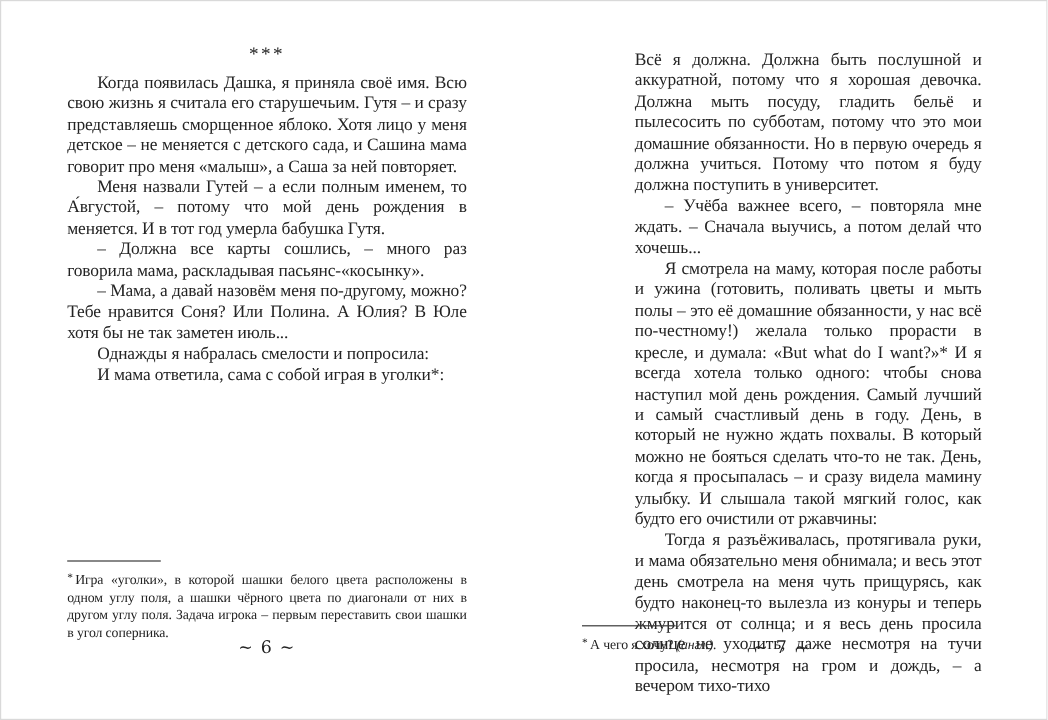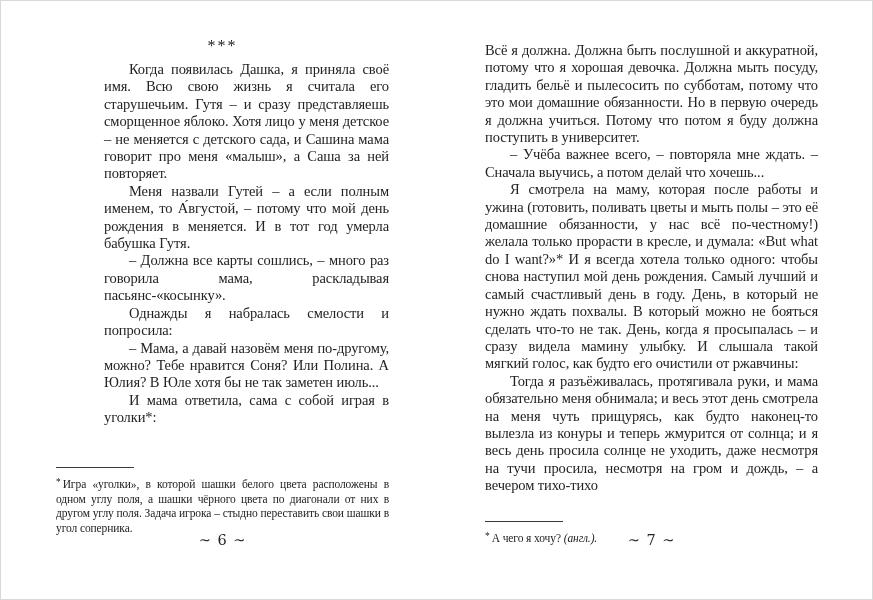--- a/index.html
+++ b/index.html
@@ -31,22 +31,22 @@
     letter-spacing: 2px;
   }
   .body-text p {
     margin: 0;
     text-indent: 25px;
     text-align: justify;
     font-size: 14.5px;
     line-height: 17.4px;
     letter-spacing: -0.1px;
   }
-  .page-left  .body-text { margin-top: 4px; margin-left: 48px;  }
-  .page-right .body-text { margin-top: 41px; }
+  .page-left  .body-text { margin-top: 4px;  }
+  .page-right .body-text { margin-top: 41px; margin-left: 44px; }
   .body-text p.no-indent { text-indent: 0; }
 
   .footnote-block {
     position: absolute;
     left: 0;
     width: 100%;
     font-size: 11.5px;
     line-height: 14.6px;
     text-align: justify;
     letter-spacing: -0.1px;
@@ -83,29 +83,29 @@
 
 <div class="book">
 
   <div class="page page-left">
     <div class="section-marker">***</div>
 
     <div class="body-text">
       <p>Когда появилась Дашка, я приняла своё имя. Всю свою жизнь я считала его старушечьим. Гутя – и сразу представляешь сморщенное яблоко. Хотя лицо у меня детское – не меняется с детского сада, и Сашина мама говорит про меня «малыш», а Саша за ней повторяет.</p>
       <p>Меня назвали Гутей – а если полным именем, то А́вгустой, – потому что мой день рождения в меняется. И в тот год умерла бабушка Гутя.</p>
       <p>– Должна все карты сошлись, – много раз говорила мама, раскладывая пасьянс-«косынку».</p>
+      <p>– Мама, а давай назовём меня по-другому, можно? Тебе нравится Соня? Или Полина. А Юлия? В Юле хотя бы не так заметен июль...</p>
       <p>Однажды я набралась смелости и попросила:</p>
-      <p>– Мама, а давай назовём меня по-другому, можно? Тебе нравится Соня? Или Полина. А Юлия? В Юле хотя бы не так заметен июль...</p>
       <p>И мама ответила, сама с собой играя в уголки*:</p>
     </div>
 
     <div class="footnote-block">
       <div class="fn-rule"></div>
       <div class="footnote">
-        <span class="fn-marker">*</span><span>Игра «уголки», в которой шашки белого цвета расположены в одном углу поля, а шашки чёрного цвета по диагонали от них в другом углу поля. Задача игрока – стыдно переставить свои шашки в угол соперника.</span><span class="fn-italic"></span>
+        <span class="fn-marker">*</span><span>Игра «уголки», в которой шашки белого цвета расположены в одном углу поля, а шашки чёрного цвета по диагонали от них в другом углу поля. Задача игрока – первым переставить свои шашки в угол соперника.</span><span class="fn-italic"></span>
       </div>
     </div>
 
     <div class="page-number">∼ 6 ∼</div>
   </div>
 
   <div class="page page-right">
     <div class="body-text">
       <p class="no-indent">Всё я должна. Должна быть послушной и аккуратной, потому что я хорошая девочка. Должна мыть посуду, гладить бельё и пылесосить по субботам, потому что это мои домашние обязанности. Но в первую очередь я должна учиться. Потому что потом я буду должна поступить в университет.</p>
       <p>– Учёба важнее всего, – повторяла мне ждать. – Сначала выучись, а потом делай что хочешь...</p>

